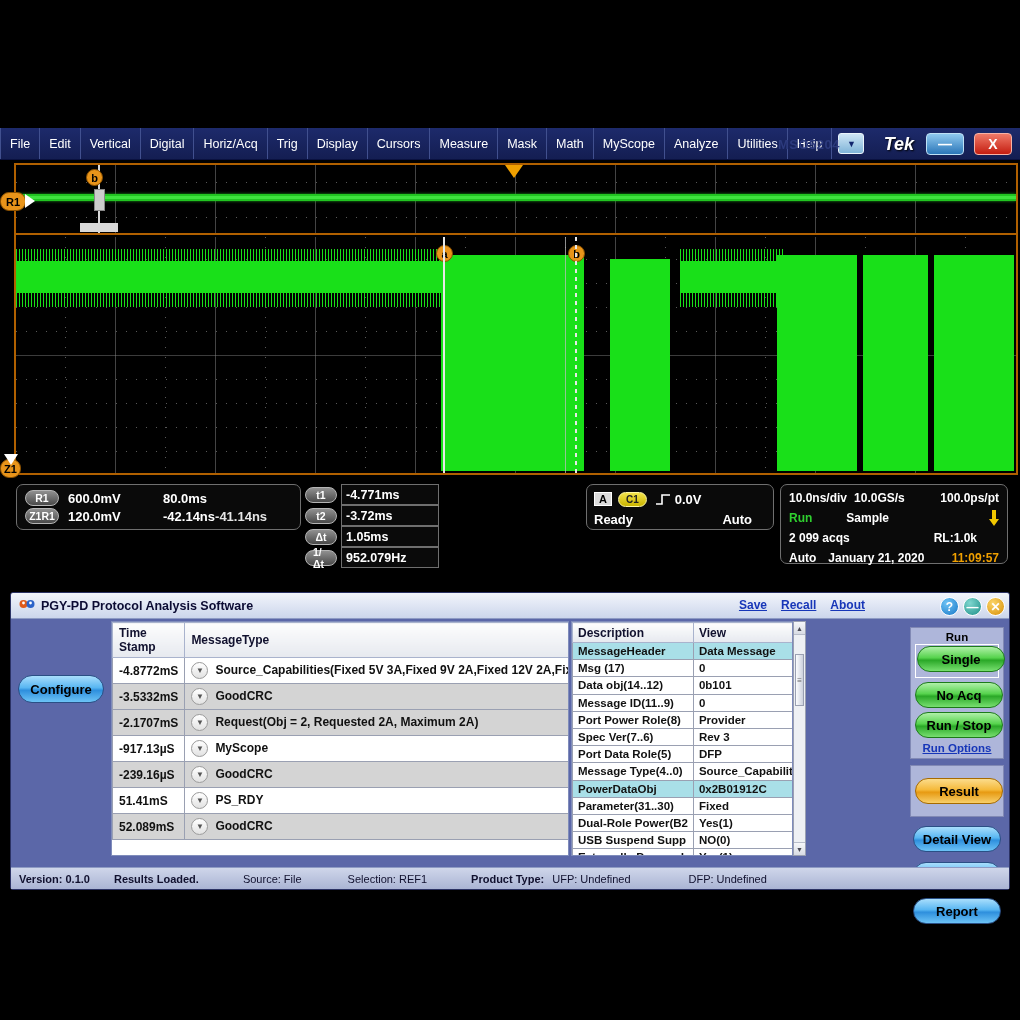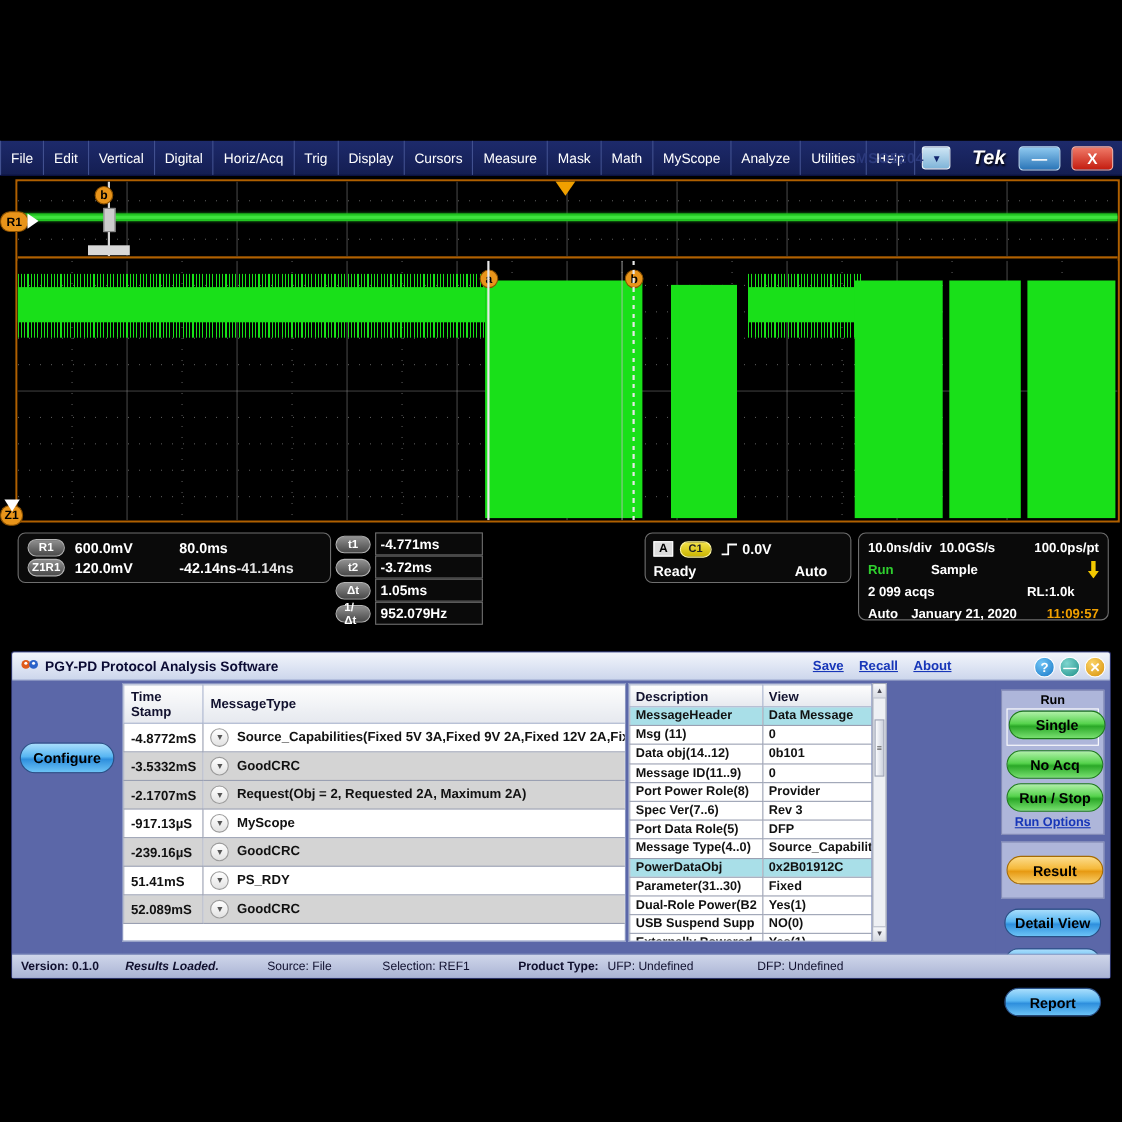--- a/index.html
+++ b/index.html
@@ -482,21 +482,21 @@
                 <th style="width:118px;">Description</th>
                 <th>View</th>
               </tr>
             </thead>
             <tbody>
               <tr class="hl">
                   <td>MessageHeader</td>
                   <td>Data Message</td>
                 </tr>
               <tr>
-                  <td>Msg (11)</td>
+                  <td>Msg (17)</td>
                   <td>0</td>
                 </tr>
               <tr>
                   <td>Data obj(14..12)</td>
                   <td>0b101</td>
                 </tr>
               <tr>
                   <td>Message ID(11..9)</td>
                   <td>0</td>
                 </tr>
@@ -572,20 +572,20 @@
       <div style="margin:9px 5px 0 5px;">
         <div class="rbtn wide" style="margin-bottom:10px;">Detail View</div>
         <div class="rbtn wide" style="margin-bottom:10px;">Export</div>
         <div class="rbtn wide">Report</div>
       </div>
     </div>
   </div>
 
   <div id="statusbar">
     <span class="b" style="margin-right:24px;">Version: 0.1.0</span>
-    <span class="b" style="margin-right:44px;font-style:italic;">Results Loaded.</span>
+    <span class="b" style="margin-right:44px;">Results Loaded.</span>
     <span style="margin-right:46px;">Source: File</span>
     <span style="margin-right:44px;">Selection: REF1</span>
     <span class="b" style="margin-right:8px;">Product Type:</span>
     <span style="margin-right:58px;">UFP: Undefined</span>
     <span>DFP: Undefined</span>
   </div>
 </div>
 
 </body></html>

